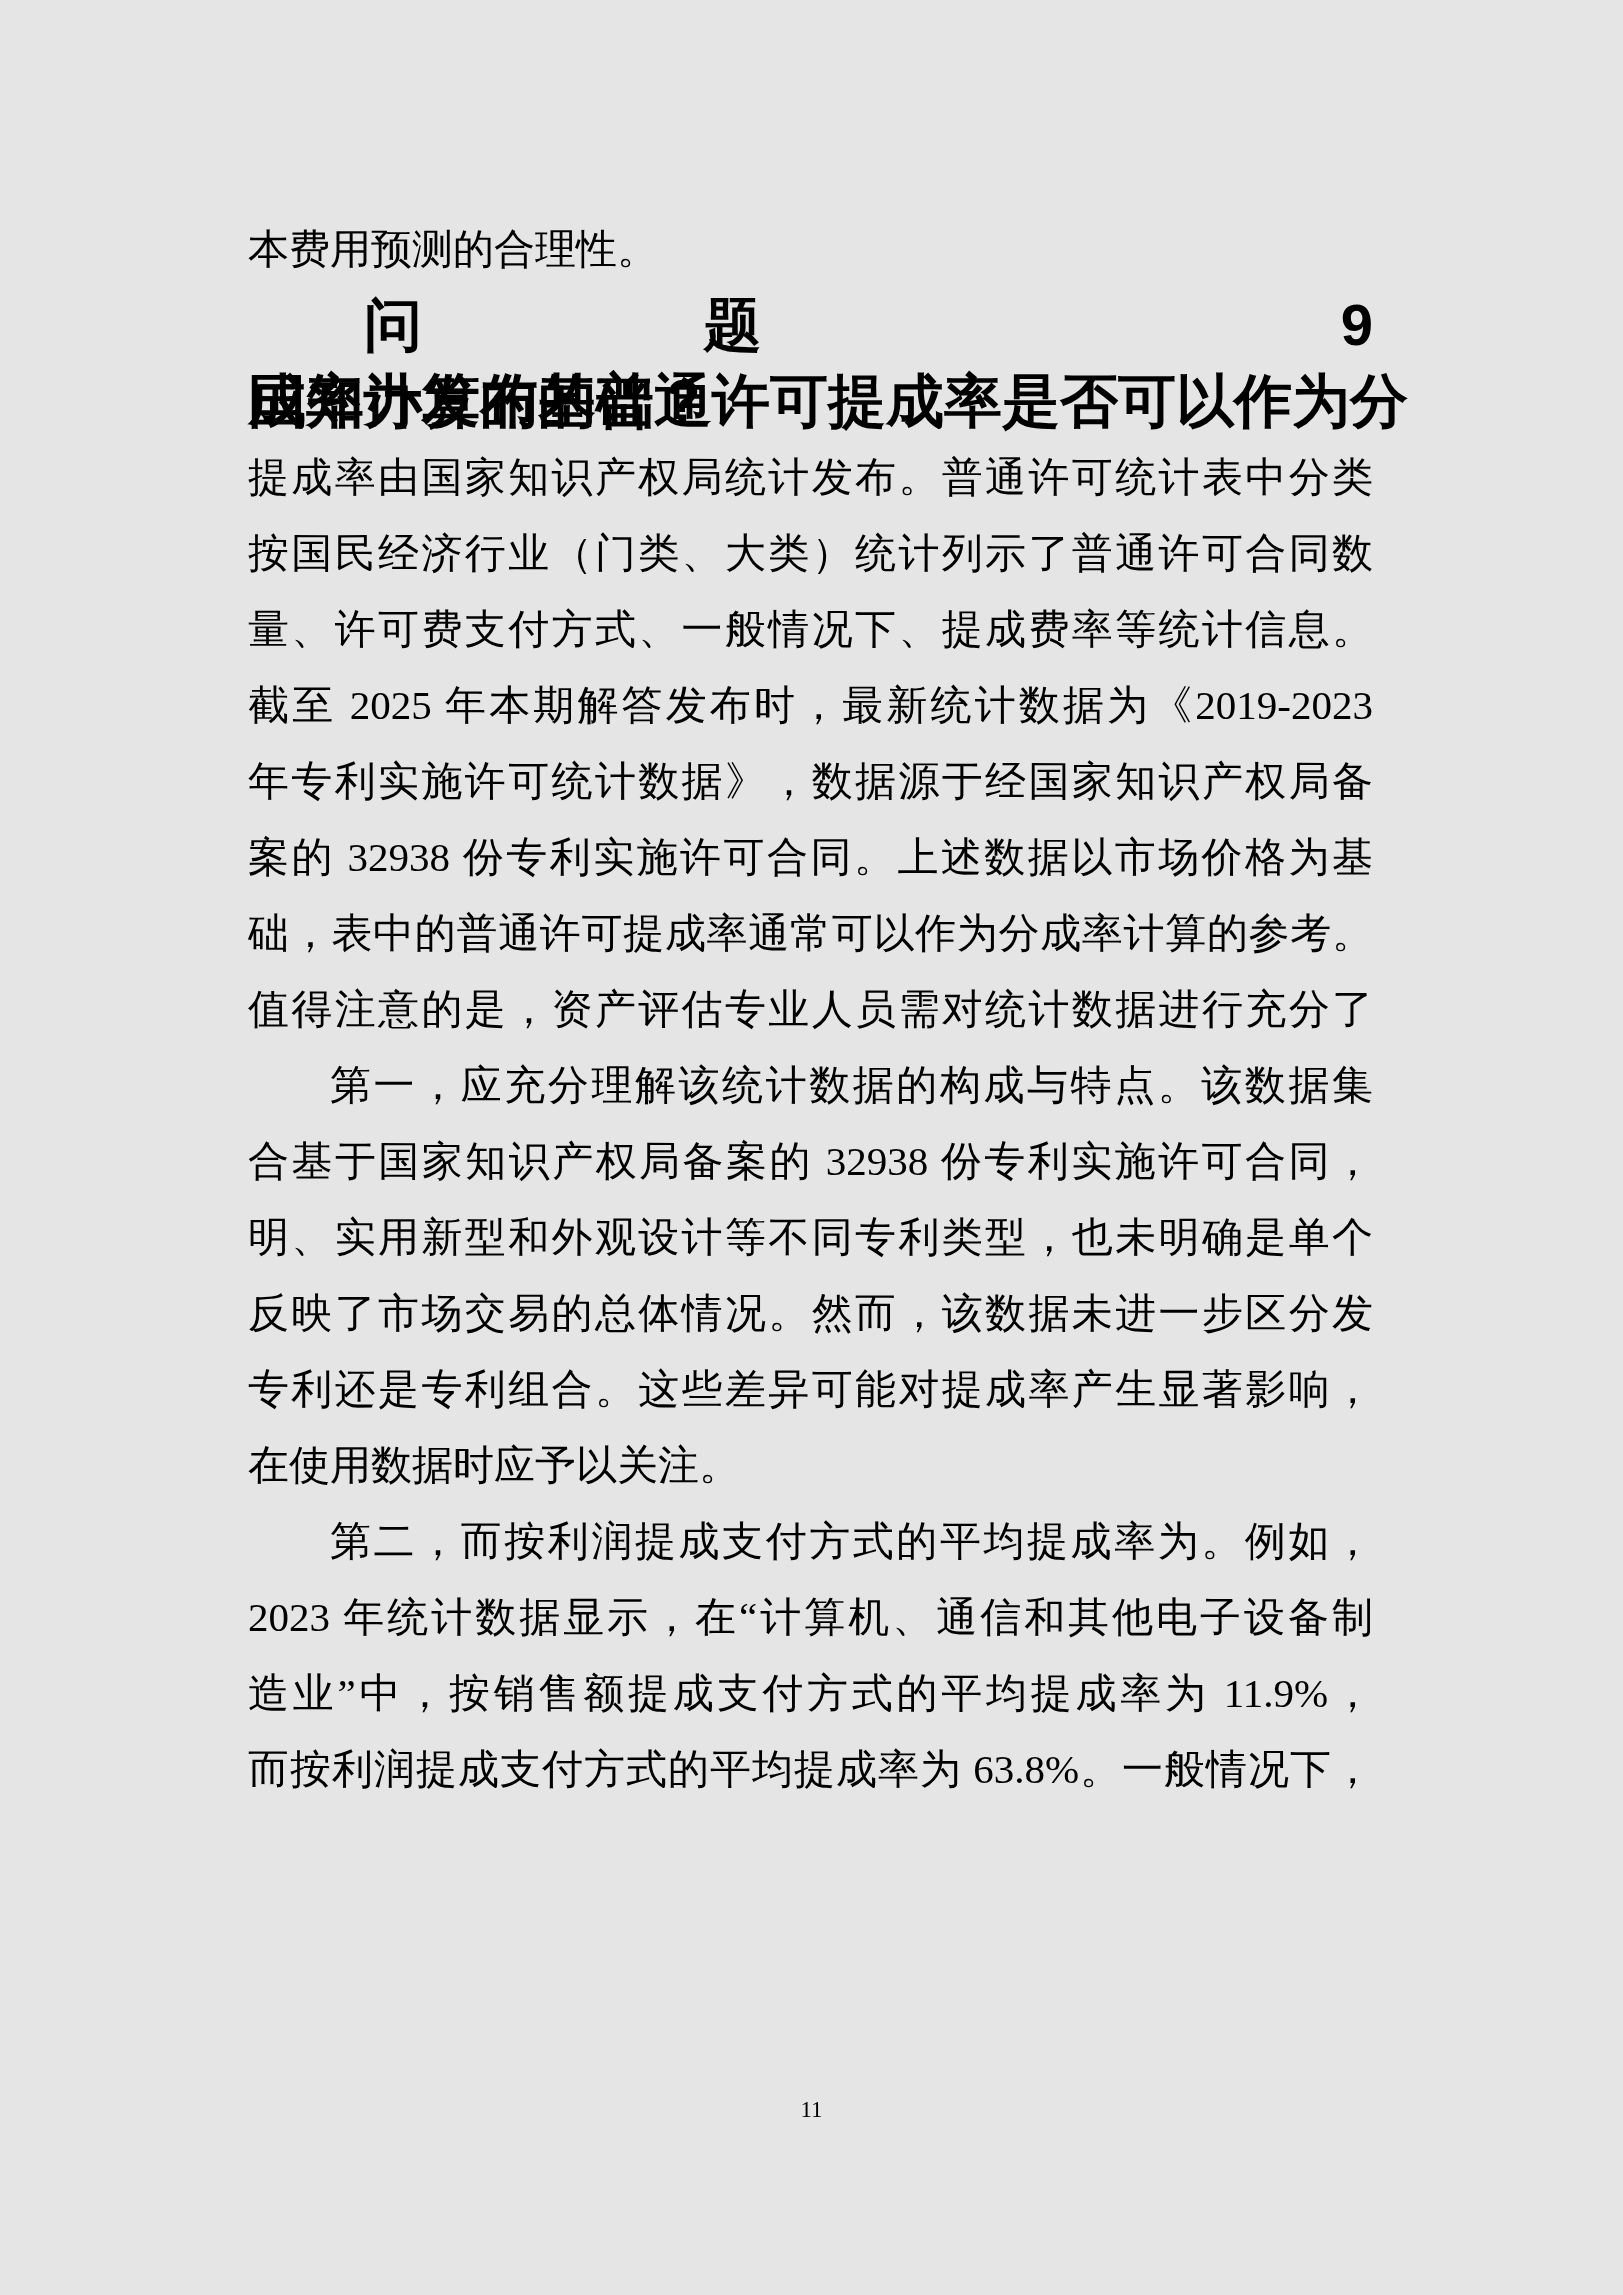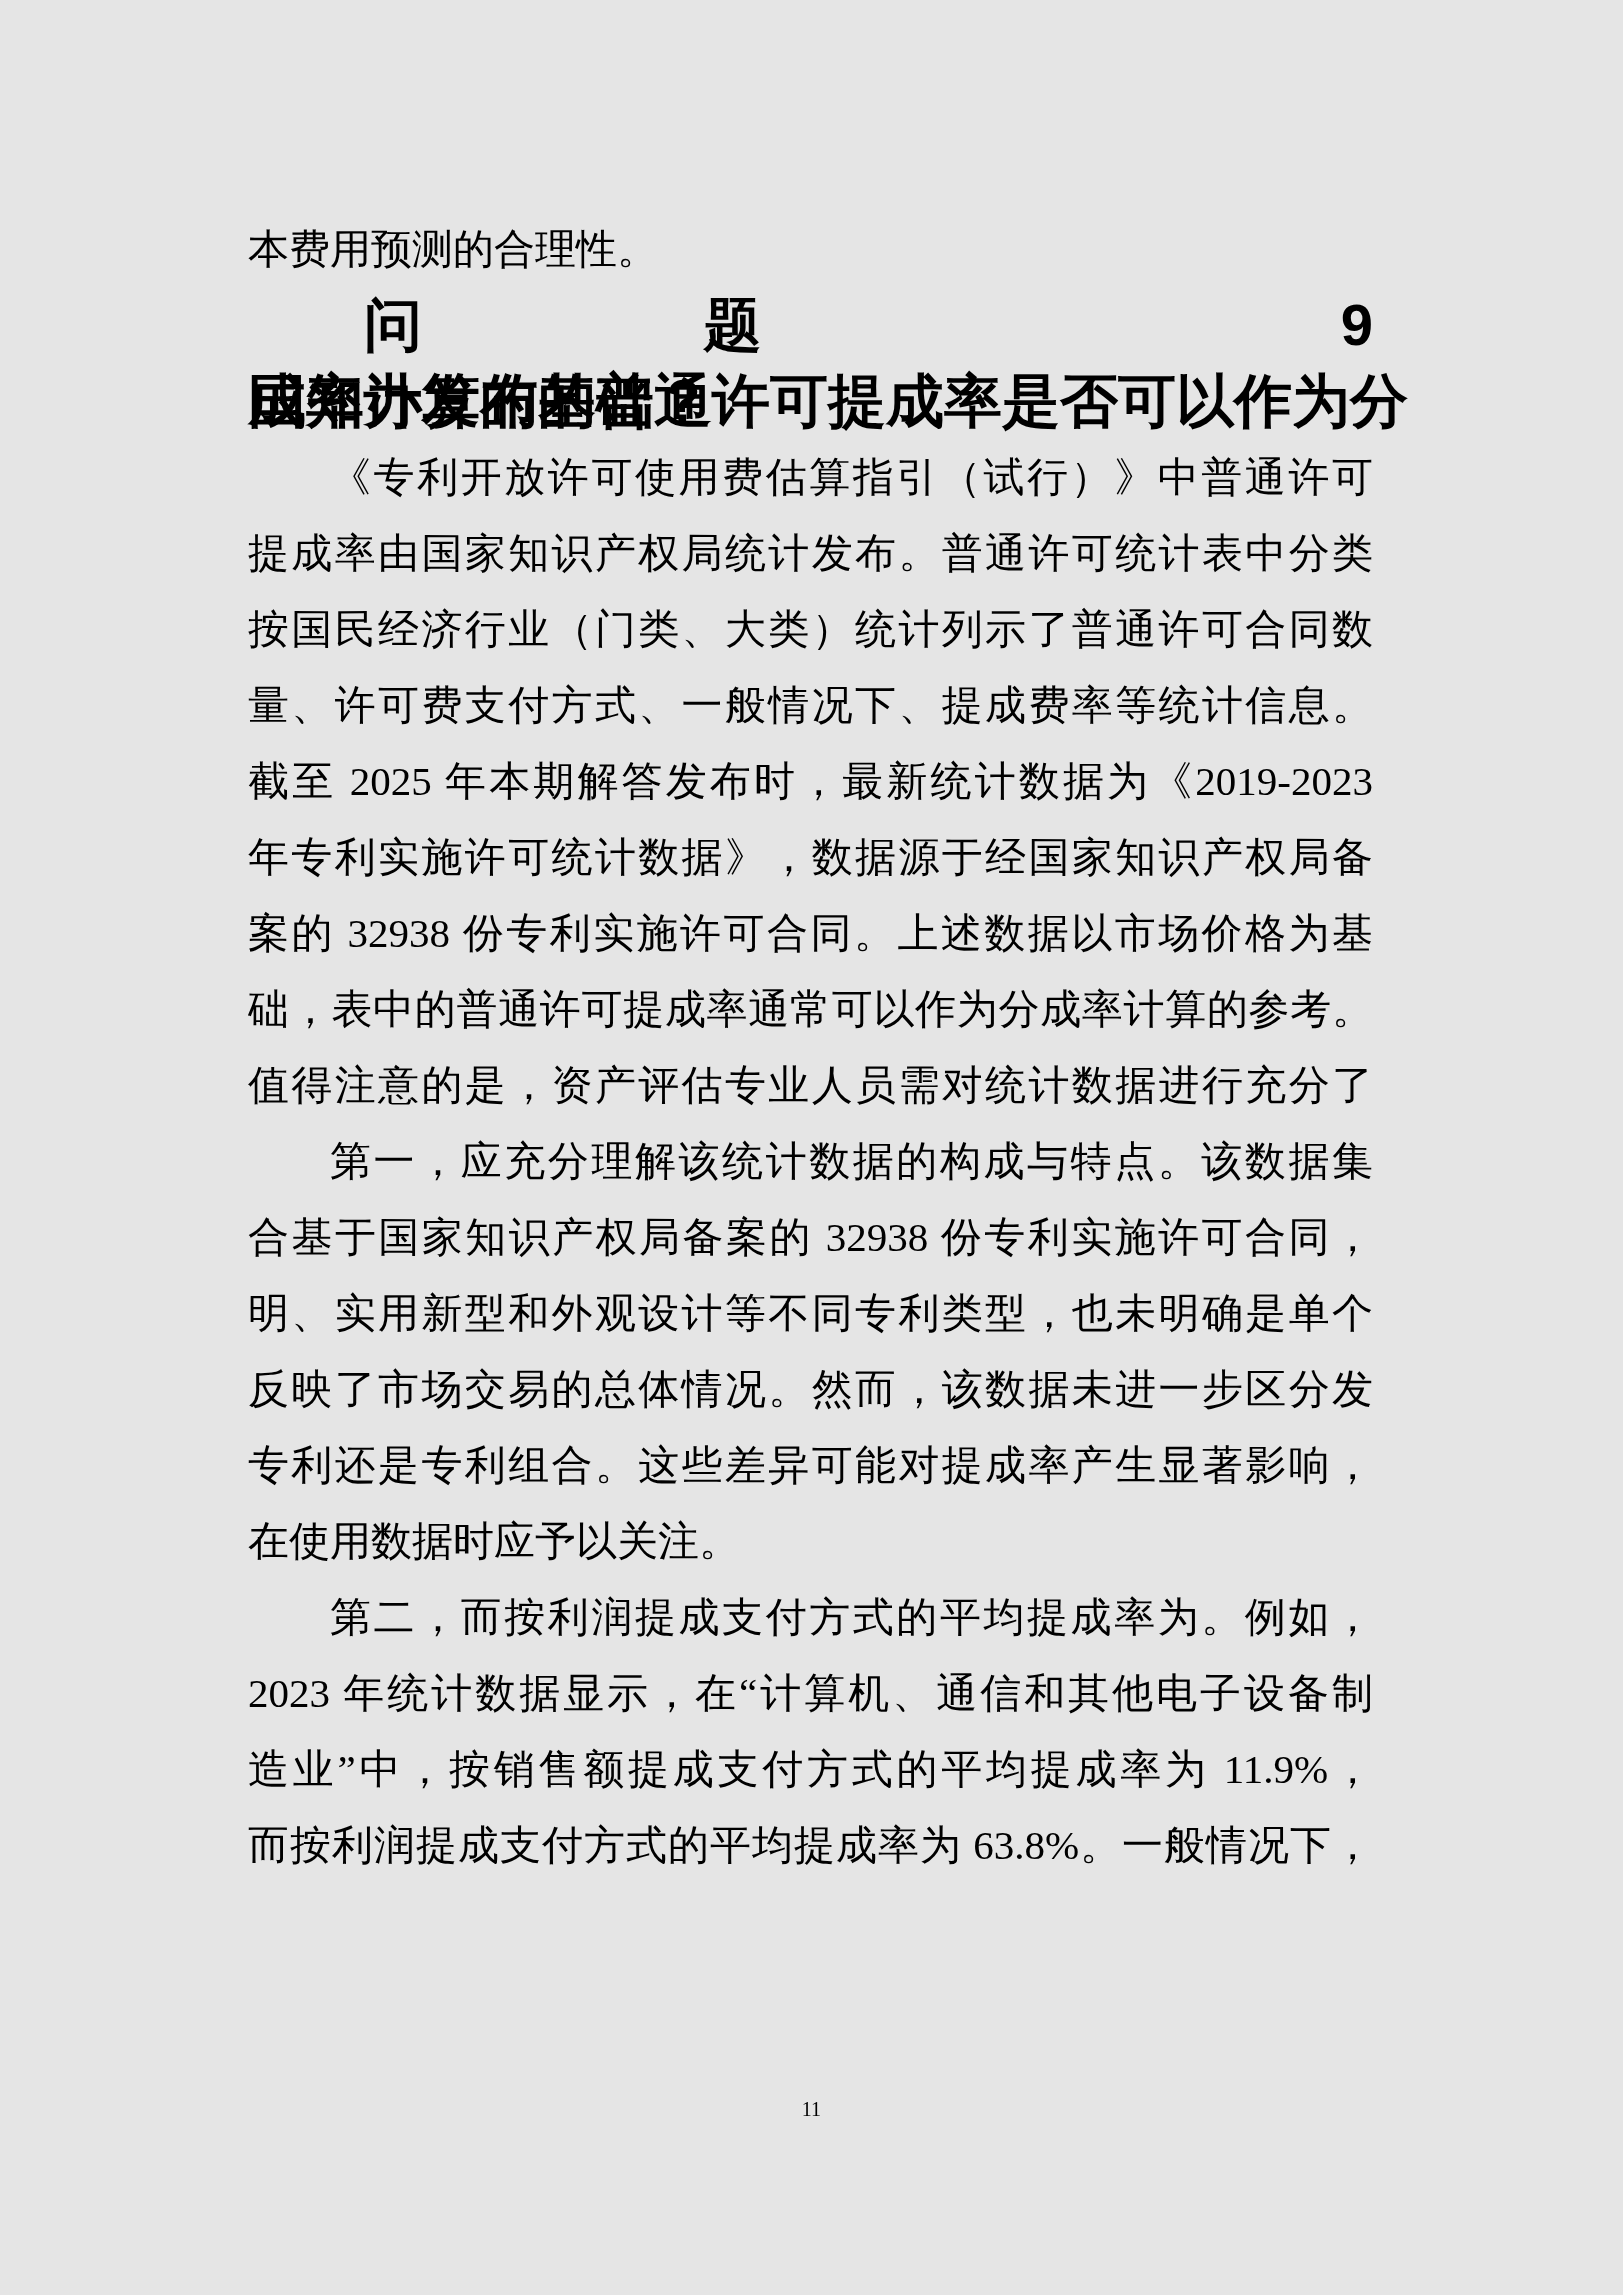--- a/index.html
+++ b/index.html
@@ -42,34 +42,33 @@
     font-size: 58px;
     font-weight: bold;
     font-family: "Liberation Sans", "DejaVu Sans", sans-serif;
   }
   .page-number {
     position: absolute;
     top: 2094px;
     left: 0;
     width: 100%;
     text-align: center;
-    font-size: 20px;
+    font-size: 23px;
     line-height: 31px;
     color: #000000;
   }
 </style>
 </head>
 <body>
 
 <div class="page">
   <div class="textblock">
     <div class="line left">本费用预测的合理性。</div>
     <div class="line heading indent">问题 9　国知办发布的普通许可提成率是否可以作为分</div>
     <div class="line heading left">成率计算的基础？</div>
-    <div class="line indent">《专利开放许可使用费估算指引（试行）》中普通许可</div>
     <div class="line">提成率由国家知识产权局统计发布。普通许可统计表中分类</div>
     <div class="line">按国民经济行业（门类、大类）统计列示了普通许可合同数</div>
     <div class="line">量、许可费支付方式、一般情况下、提成费率等统计信息。</div>
     <div class="line">截至 2025 年本期解答发布时，最新统计数据为《2019-2023</div>
     <div class="line">年专利实施许可统计数据》，数据源于经国家知识产权局备</div>
     <div class="line">案的 32938 份专利实施许可合同。上述数据以市场价格为基</div>
     <div class="line">础，表中的普通许可提成率通常可以作为分成率计算的参考。</div>
     <div class="line">值得注意的是，资产评估专业人员需对统计数据进行充分了</div>
     <div class="line indent">第一，应充分理解该统计数据的构成与特点。该数据集</div>
     <div class="line">合基于国家知识产权局备案的 32938 份专利实施许可合同，</div>

